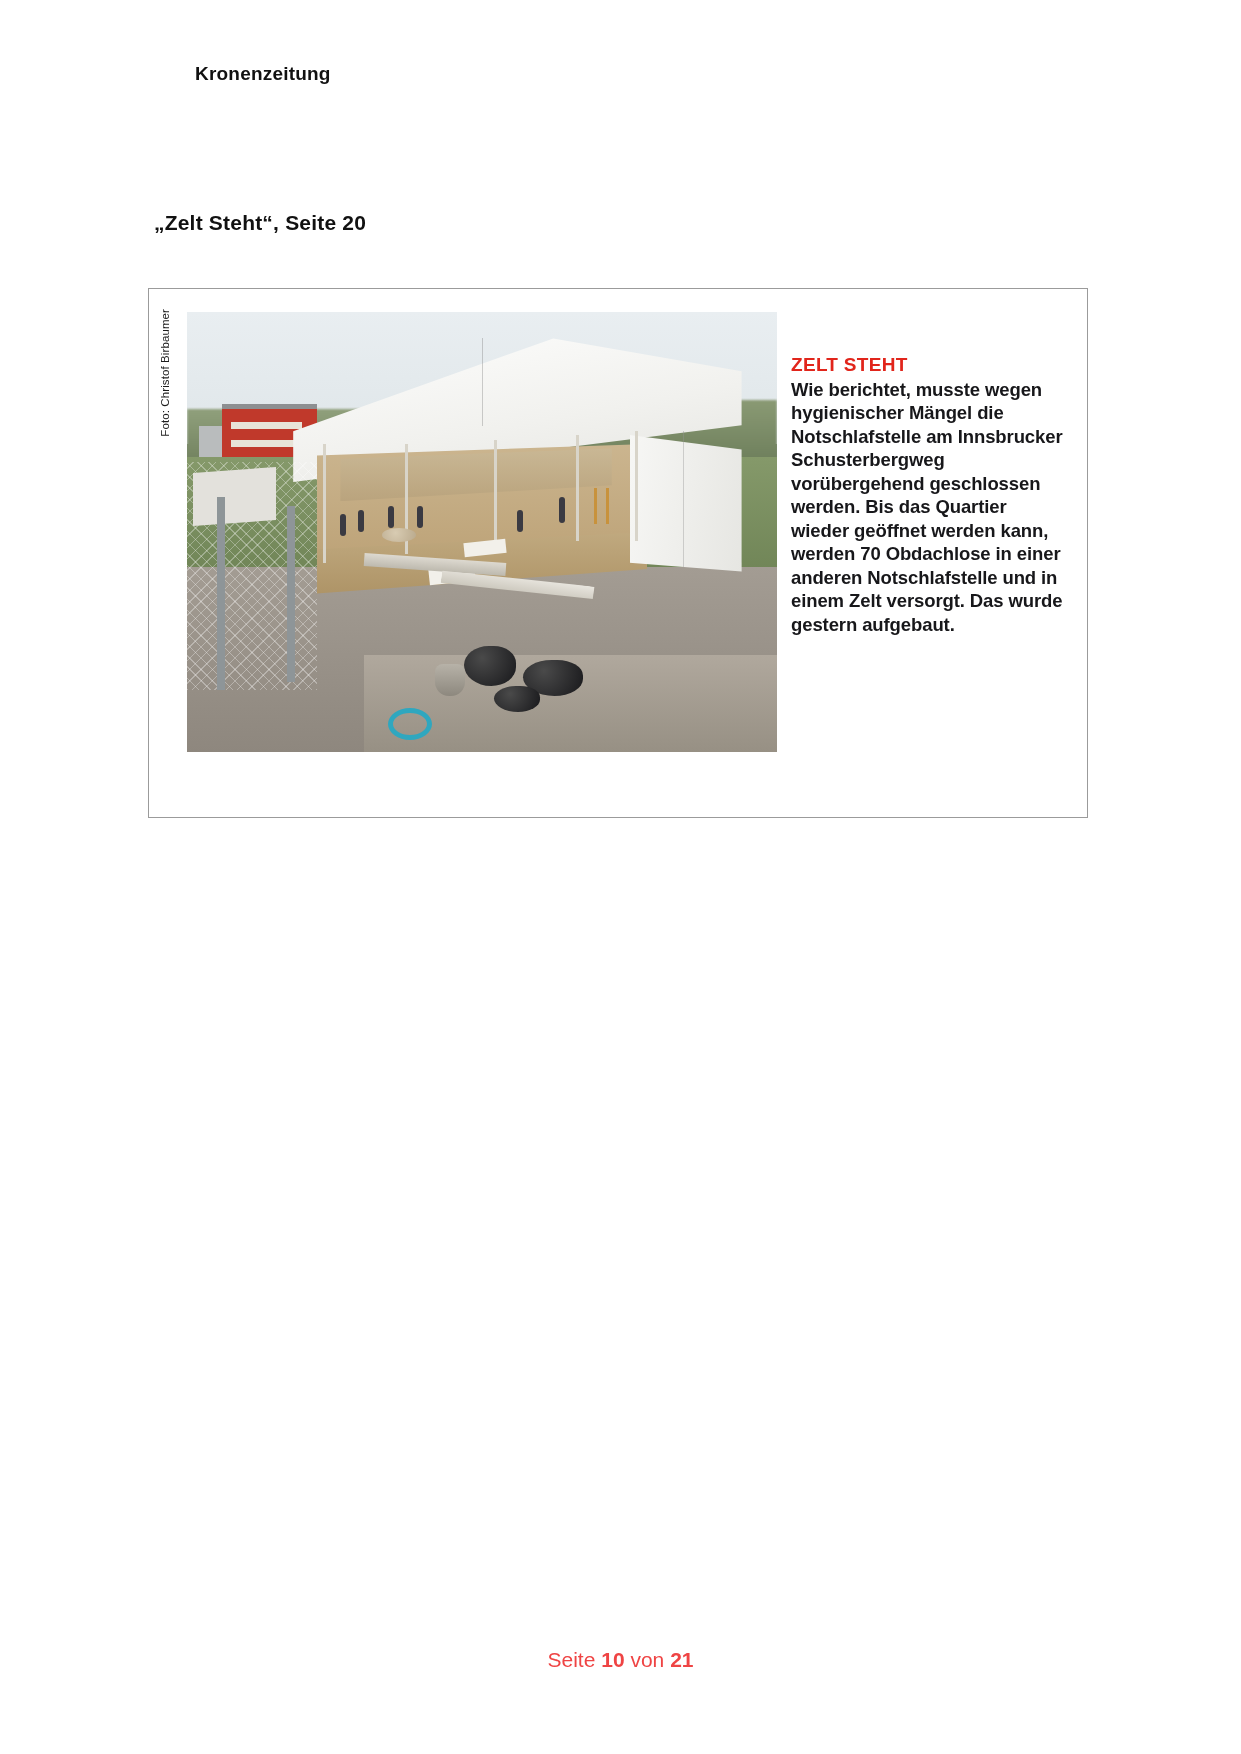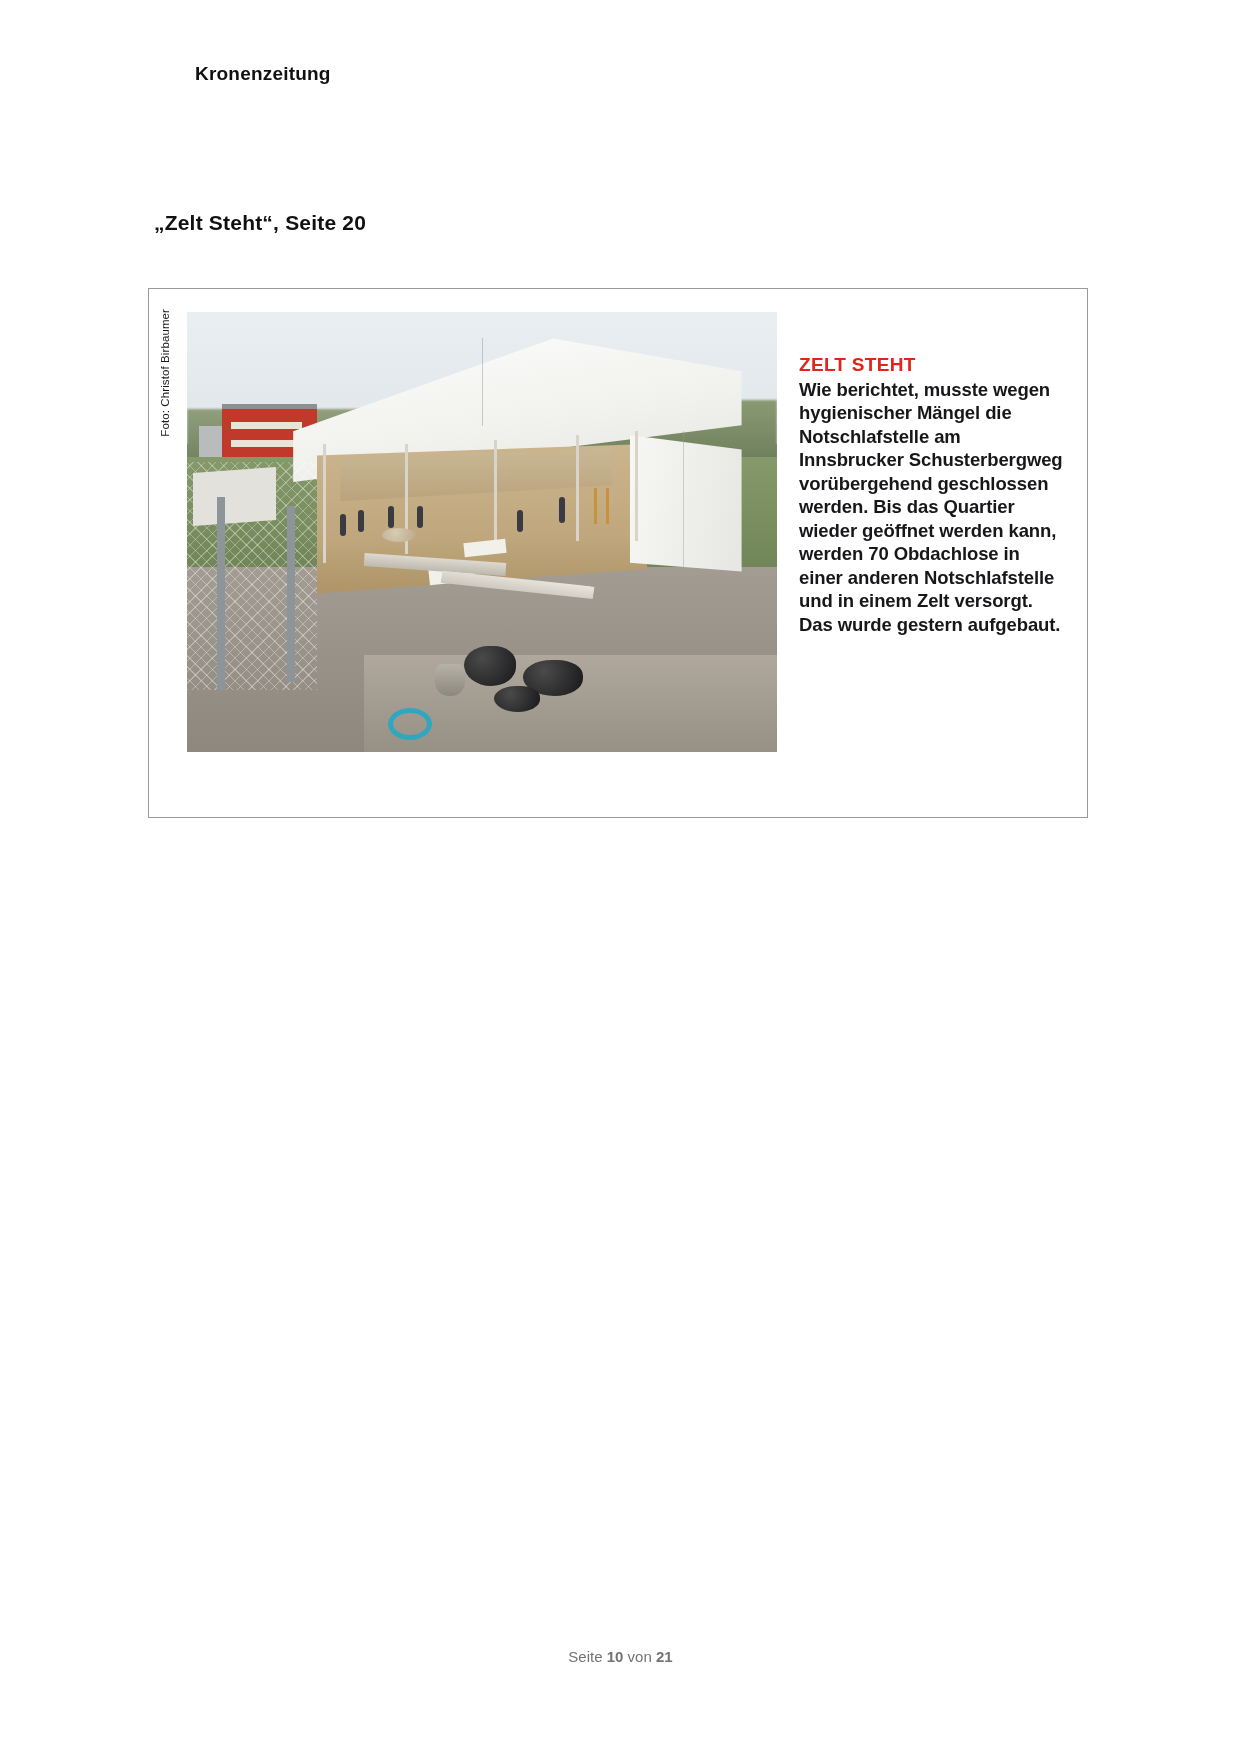--- a/index.html
+++ b/index.html
@@ -75,21 +75,21 @@
     color: #1c1c1c;
     letter-spacing: 0.1px;
     font-family: "Liberation Sans", sans-serif;
   }
 
   .clip-body {
     flex: 1 1 auto;
     display: flex;
     padding: 23px 22px 22px 0;
     box-sizing: border-box;
-    gap: 22px;
+    gap: 14px;
   }
 
   
   .photo {
     position: relative;
     width: 590px;
     height: 440px;
     flex: 0 0 590px;
     overflow: hidden;
     background: #7d8a73;
@@ -273,22 +273,22 @@
     letter-spacing: -0.1px;
   }
 
   
   .footer {
     position: absolute;
     left: 0;
     top: 1648px;
     width: 100%;
     text-align: center;
-    font-size: 15px;
-    color: #737373;
+    font-size: 21px;
+    color: #ef4444;
   }
   .footer b { font-weight: bold; }
 </style>
 </head>
 <body>
 
 <div class="page">
 
   <div class="doc-header">Kronenzeitung</div>
 

